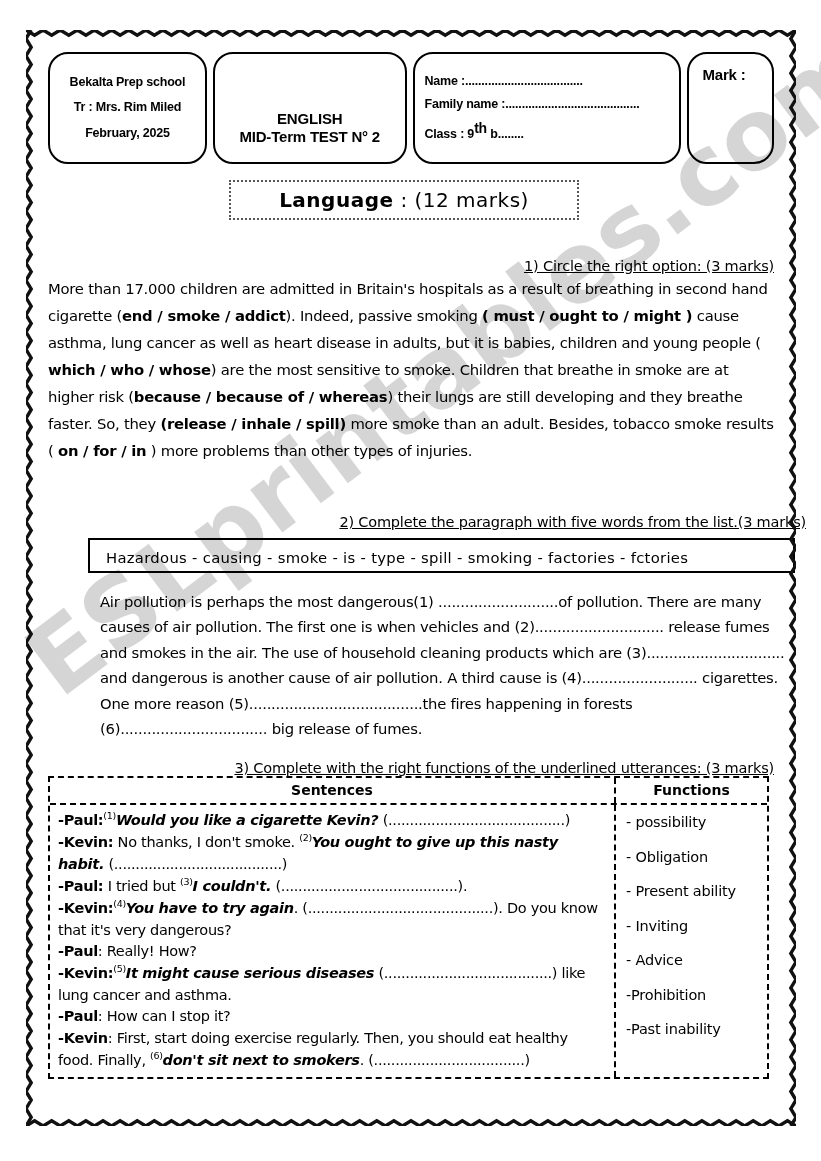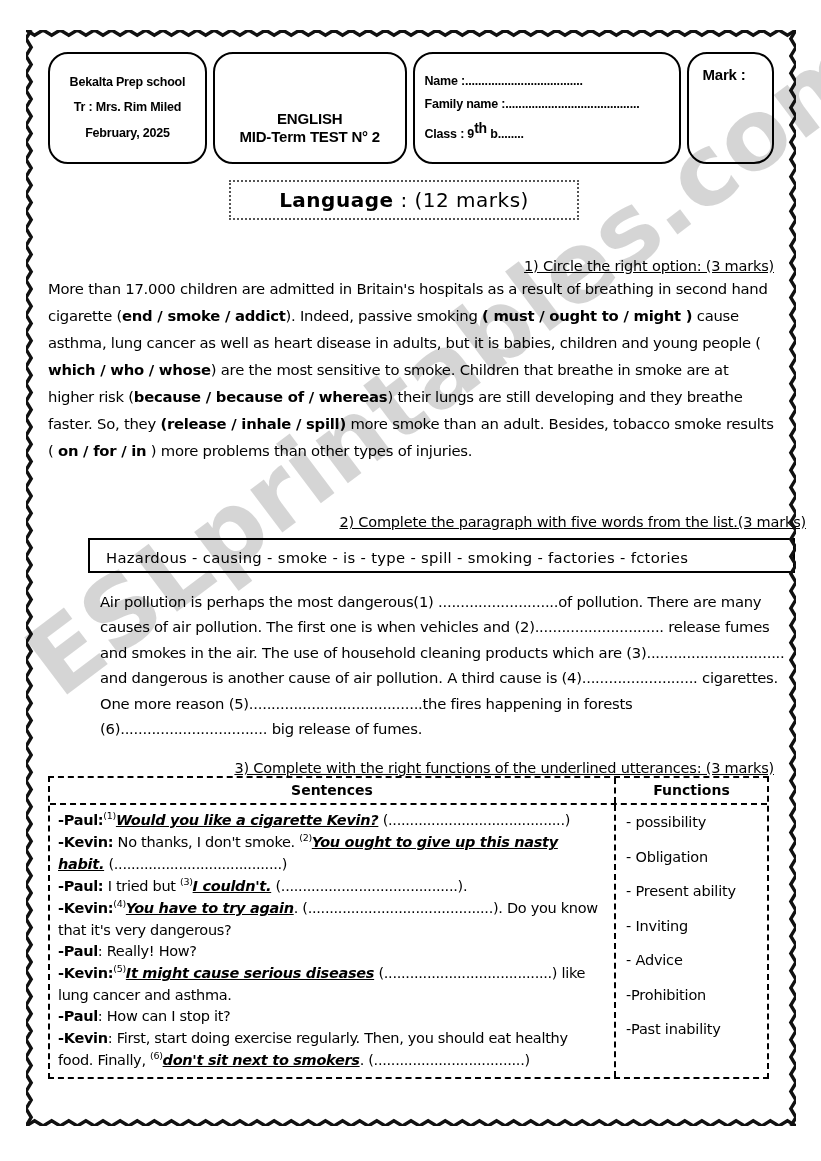--- a/index.html
+++ b/index.html
@@ -217,21 +217,20 @@
   .dialogue {
     font-family: "DejaVu Sans", sans-serif;
     font-size: 14.5px;
     line-height: 1.48;
     letter-spacing: -0.3px;
   }
   .dialogue .spk { font-weight: bold; }
   .dialogue .utt {
     font-weight: bold;
     font-style: italic;
-    text-decoration: underline;
   }
   .dialogue sup { font-size: 9.5px; vertical-align: super; }
   .func-item {
     font-family: "DejaVu Sans", sans-serif;
     font-size: 14.5px;
     line-height: 1;
     margin-bottom: 20px;
     letter-spacing: -0.2px;
   }
   .func-item:last-child { margin-bottom: 0; }

